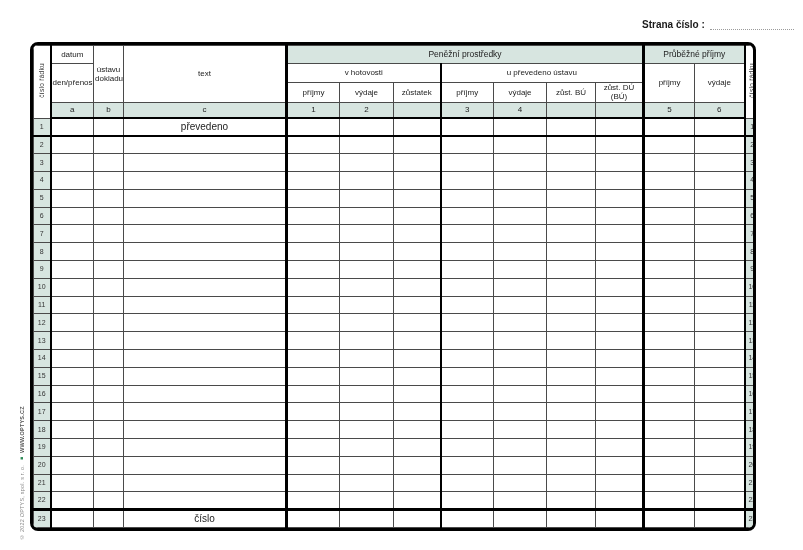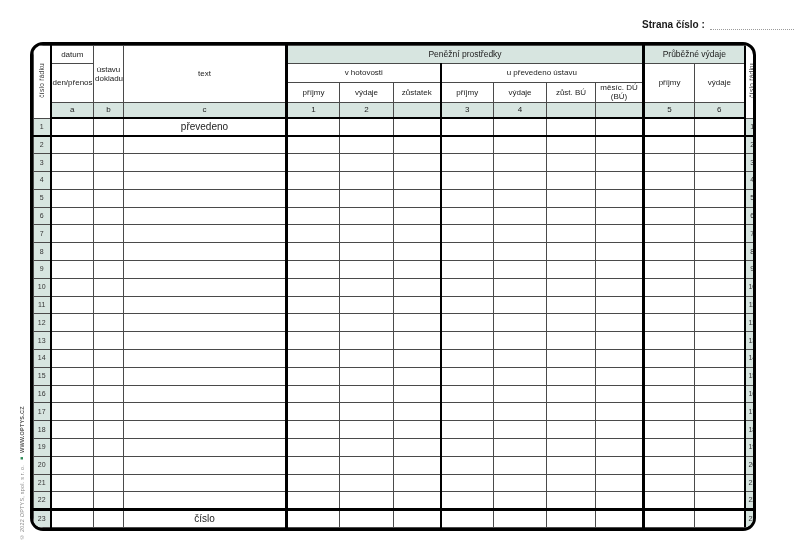--- a/index.html
+++ b/index.html
@@ -15,21 +15,21 @@
   .strana {
     position:absolute; top:19px; left:642px; width:152px;
     display:flex; align-items:flex-end;
   }
   .strana-label { font-size:10px; font-weight:bold; color:#1a1a1a; white-space:nowrap; }
   .strana-line { flex:1; margin-left:5px; height:11px; border-bottom:1px dotted #9b9b9b; }
 
   
   .frame {
     position:absolute; top:42px; left:30px; width:726px; height:489px;
-    border:3px solid #000; border-radius:13px; overflow:hidden; background:#fff;
+    border:3px solid #000; border-radius:8px; overflow:hidden; background:#fff;
   }
   table.journal { width:100%; height:100%; border-collapse:collapse; table-layout:fixed; }
   td {
     border:1px solid #4a4a4a; padding:0 1px;
     font-size:8px; line-height:1.15; text-align:center; vertical-align:middle;
     overflow:hidden; white-space:normal;
   }
   .green { background:#d7e5e0;margin-top:36px; }
   .bl2 { border-left:2px solid #000; }
   .bl3 { border-left:3px solid #000; }
@@ -86,40 +86,40 @@
         <col style="width:15px">
     </colgroup>
 
     <tbody>
         <tr class="hr-a">
       <td rowspan="4"><span class="vtext">číslo řádku</span></td>
       <td class="bl2">datum</td>
       <td rowspan="3">ústavu dokladu</td>
       <td rowspan="3">text</td>
       <td colspan="7" class="green band bl3">Peněžní prostředky</td>
-      <td colspan="2" class="green band bl3">Průběžné výdaje</td>
+      <td colspan="2" class="green band bl3">Průběžné příjmy</td>
       <td rowspan="4" class="bl2"><span class="vtext">číslo řádku</span></td>
     </tr>
 
     <tr class="hr-b">
       <td rowspan="2" class="bl2">den/přenos</td>
       <td colspan="3" class="bl3">v hotovosti</td>
       <td colspan="4" class="bl2">u převedeno ústavu</td>
       <td rowspan="2" class="bl3">příjmy</td>
       <td rowspan="2">výdaje</td>
     </tr>
 
     <tr class="hr-c">
       <td class="bl3">příjmy</td>
       <td>výdaje</td>
       <td>zůstatek</td>
       <td class="bl2">příjmy</td>
       <td>výdaje</td>
       <td>zůst. BÚ</td>
-      <td>měsíc. DÚ (BÚ)</td>
+      <td>zůst. DÚ (BÚ)</td>
     </tr>
 
     <tr class="hr-d">
       <td class="green bl2">a</td>
       <td class="green">b</td>
       <td class="green">c</td>
       <td class="green bl3">1</td>
       <td class="green">2</td>
       <td class="green"></td>
       <td class="green bl2">3</td>

